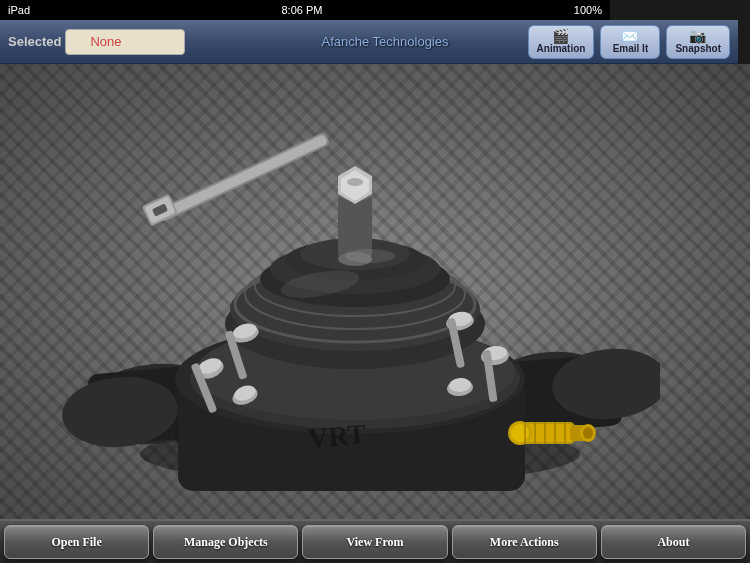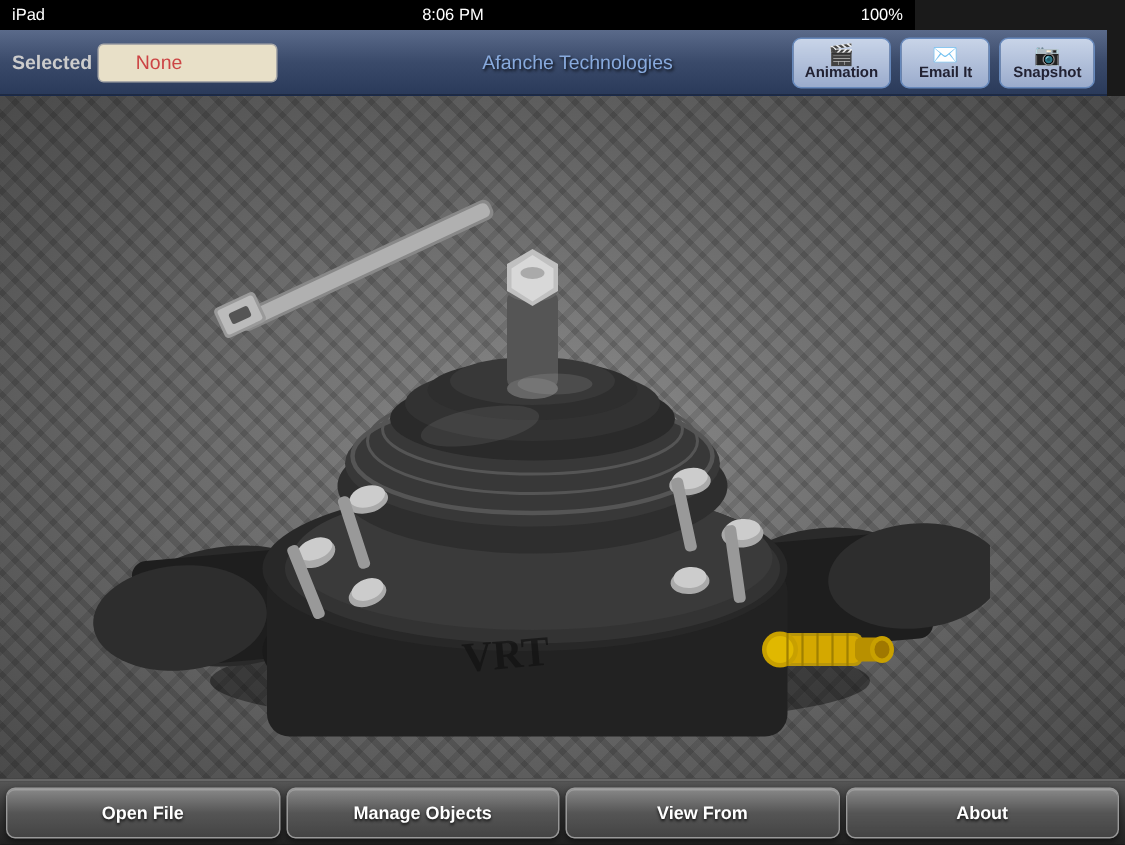--- a/index.html
+++ b/index.html
@@ -147,20 +147,21 @@
       border-radius: 6px;
       color: #fff;
       font-size: 12px;
       font-weight: bold;
       cursor: pointer;
       display: flex;
       align-items: center;
       justify-content: center;
       text-shadow: 0 1px 2px rgba(0,0,0,0.8);
       box-shadow: inset 0 1px 0 rgba(255,255,255,0.2), 0 2px 4px rgba(0,0,0,0.5);
+      font-family: Liberation Serif, serif;
     }
 
     
     .valve-svg {
       width: 100%;
       height: 100%;
     }
   </style>
 </head>
 <body>
@@ -284,14 +285,15 @@
       <ellipse cx="260" cy="190" rx="40" ry="12" fill="rgba(255,255,255,0.08)" transform="rotate(-10, 260, 190)"></ellipse>
       <ellipse cx="310" cy="162" rx="25" ry="7" fill="rgba(255,255,255,0.1)"></ellipse>
     </svg>
   </div>
 </div>
 
 <div id="bottom-toolbar">
 <button class="bottom-btn">Open File</button>
     <button class="bottom-btn">Manage Objects</button>
     <button class="bottom-btn">View From</button>
+    <button class="bottom-btn">More Actions</button>
     <button class="bottom-btn">About</button>
   </div>
 
 </body></html>

